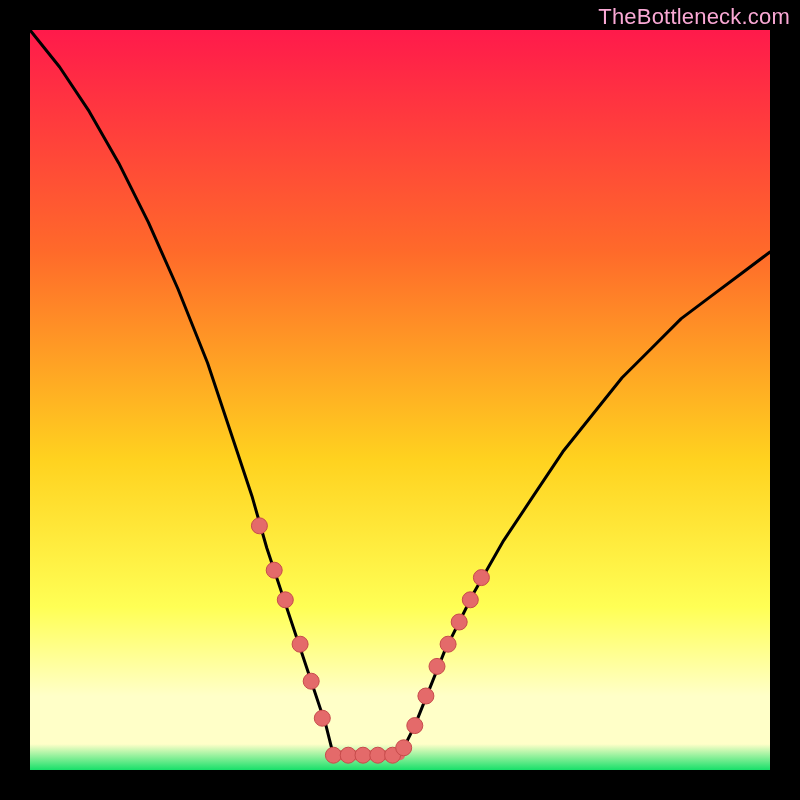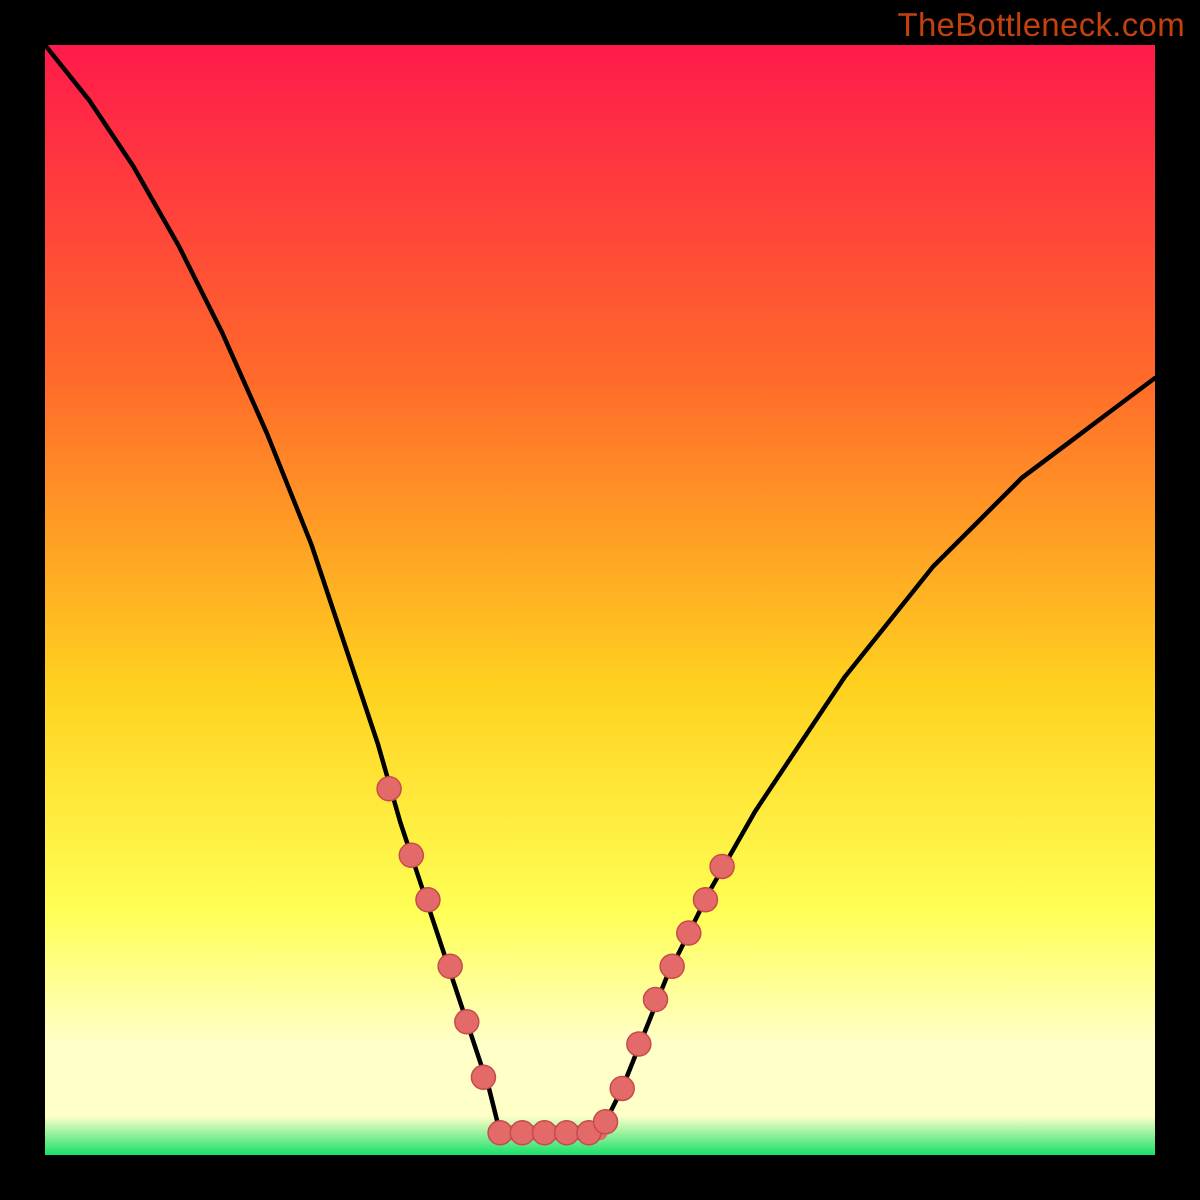--- a/index.html
+++ b/index.html
@@ -32,21 +32,21 @@
   .curve-svg {
     position: absolute;
     inset: 0;
     width: 740px;
     height: 740px;
   }
   .watermark {
     position: absolute;
     top: 4px;
     right: 10px;
-    color: #c2410c;
+    color: #f9a8d4;
     font-size: 22px;
     font-weight: 500;
     letter-spacing: 0.2px;
   }
 </style>
 </head>
 <body>
 
 <div class="frame">
 

